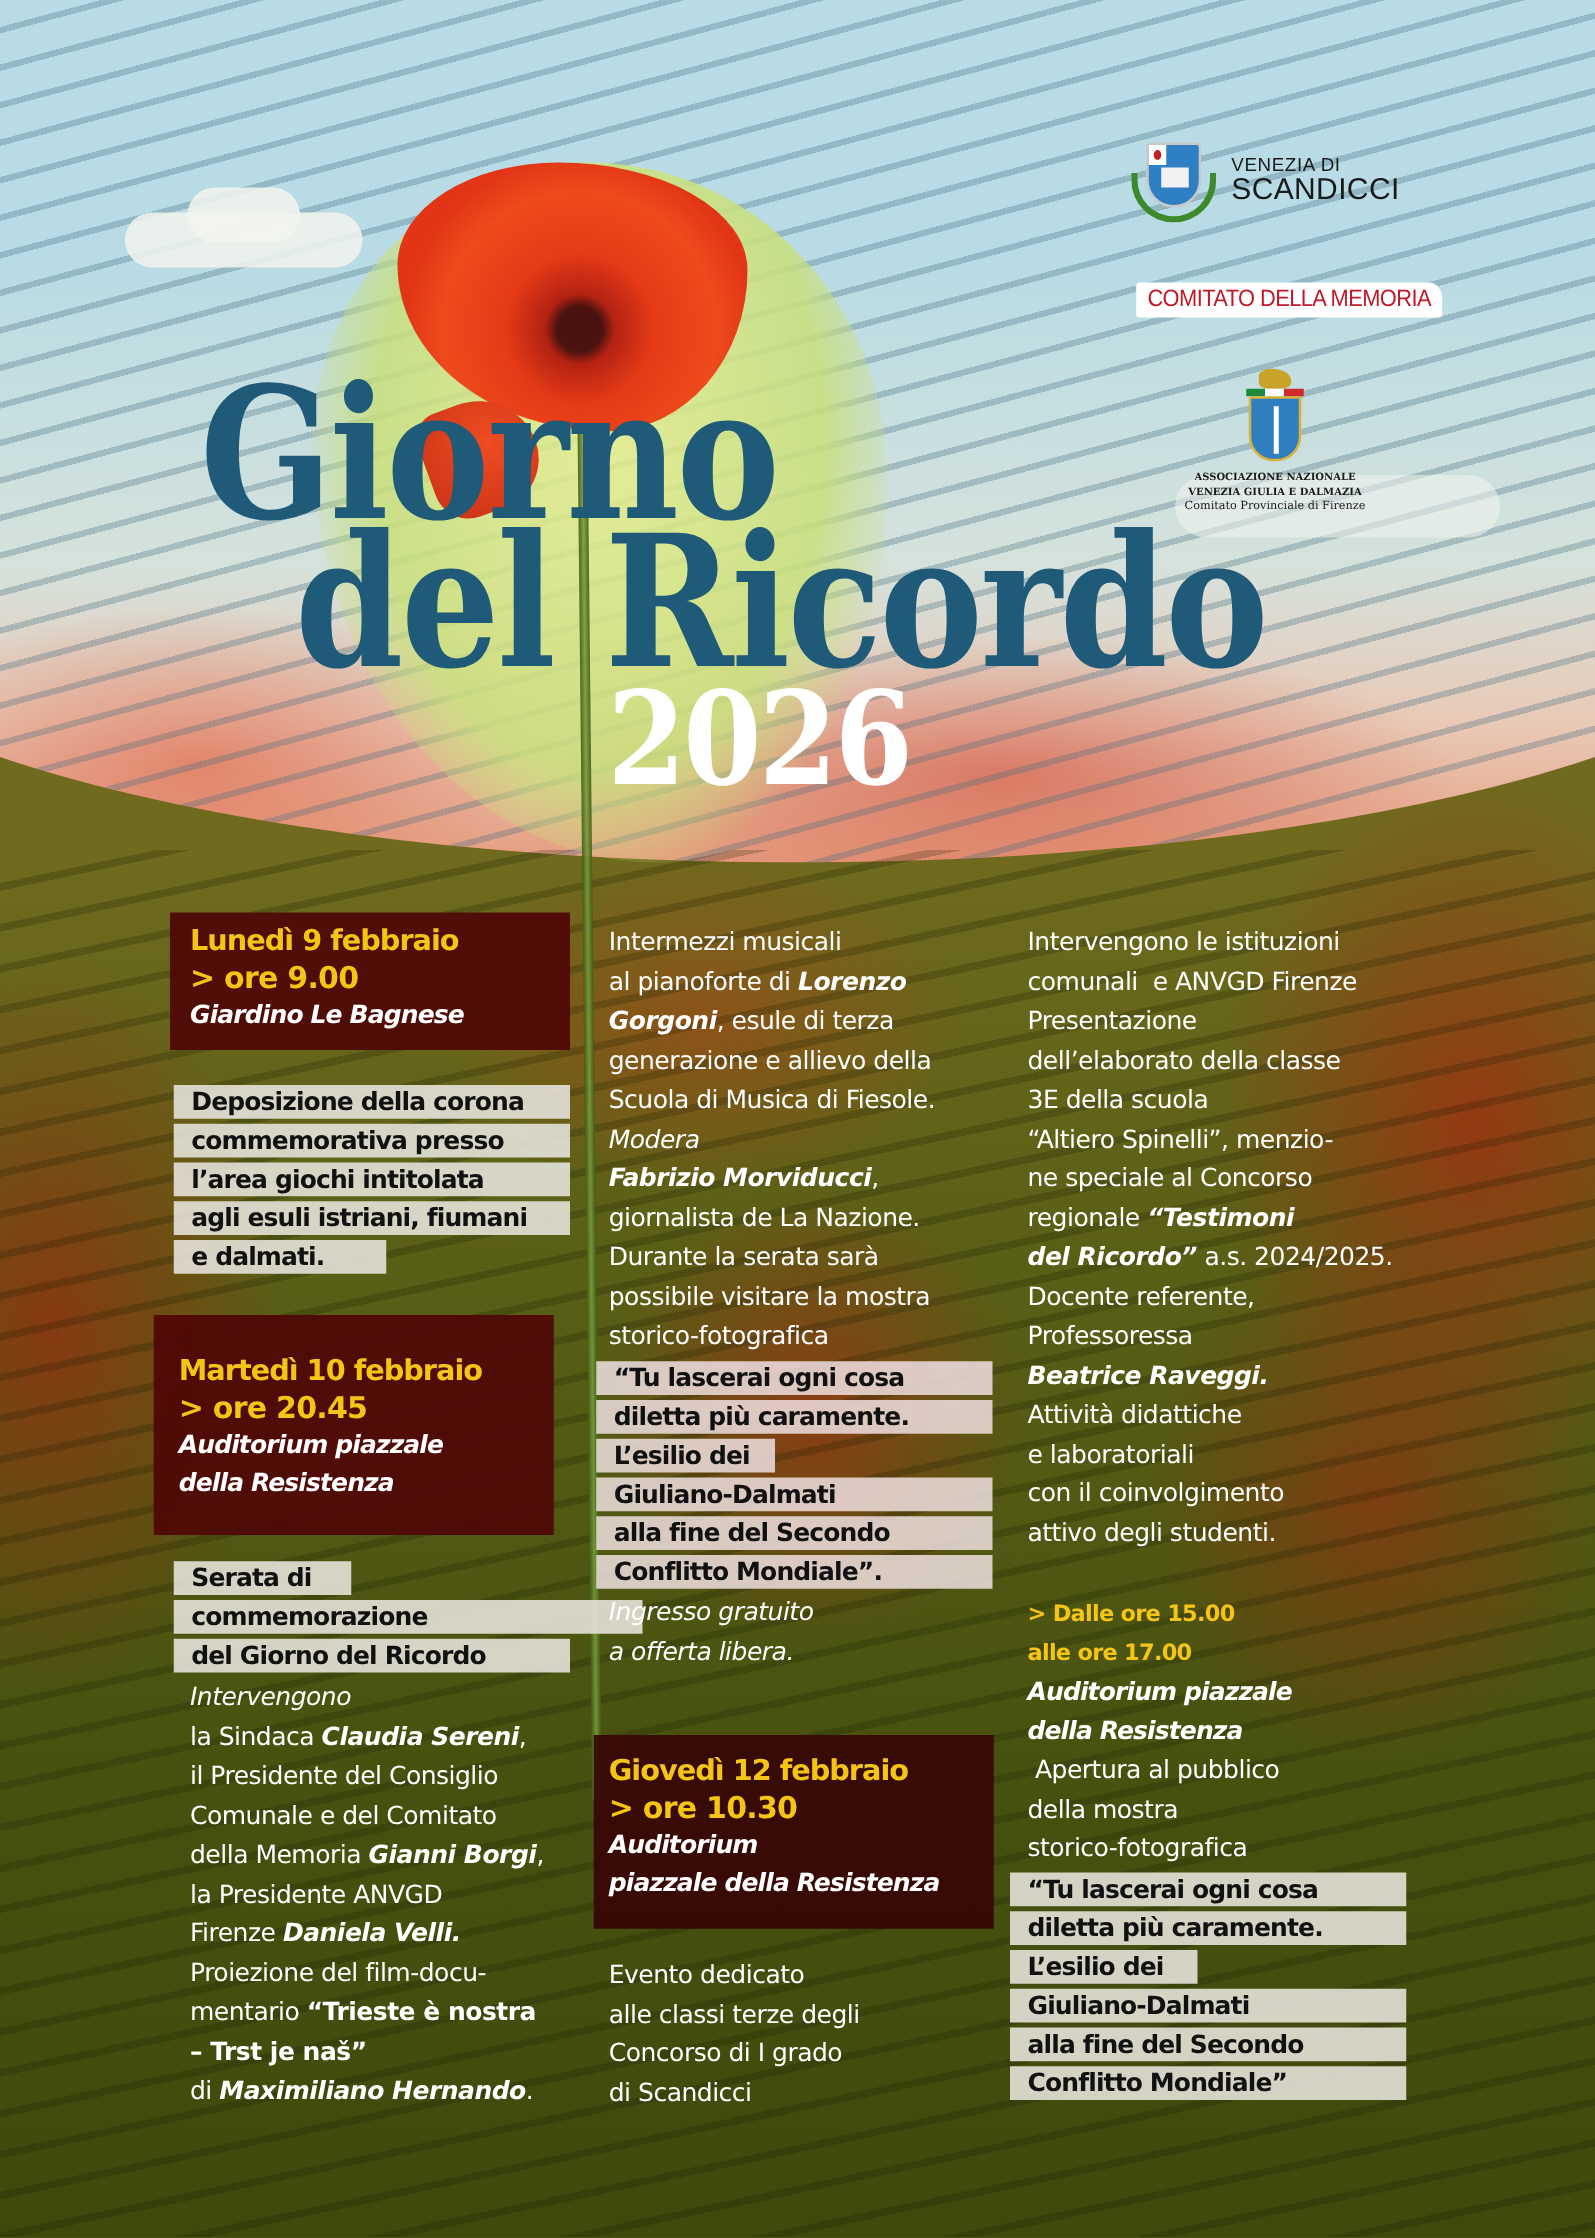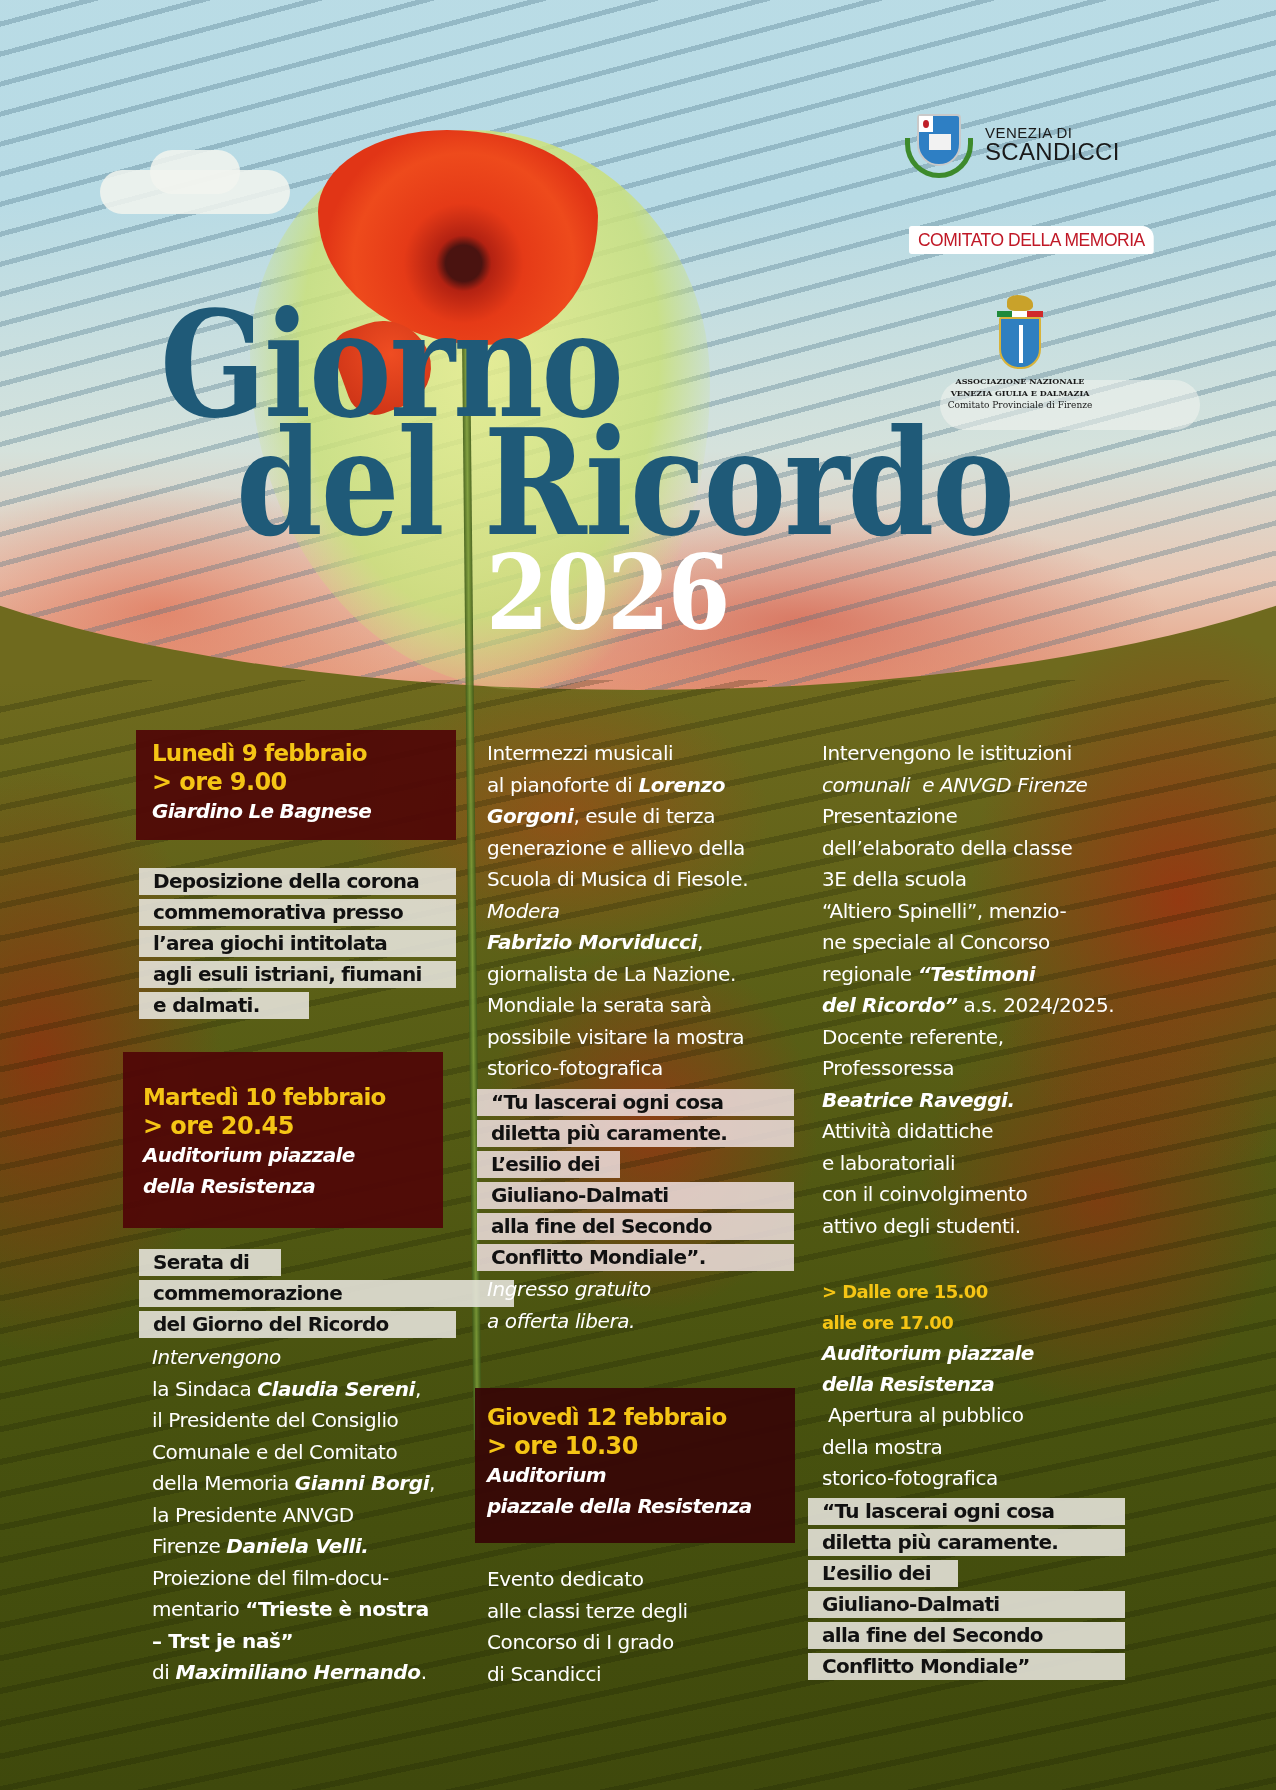--- a/index.html
+++ b/index.html
@@ -191,21 +191,21 @@
 
   <div class="col txt" style="left:487px;top:738px;width:320px;">
     <div>Intermezzi musicali</div>
     <div><span>al pianoforte di </span><span class="b">Lorenzo</span></div>
     <div><span class="b">Gorgoni</span><span>, esule di terza</span></div>
     <div>generazione e allievo della</div>
     <div>Scuola di Musica di Fiesole.</div>
     <div class="i">Modera</div>
     <div><span class="b">Fabrizio Morviducci</span><span>,</span></div>
     <div>giornalista de La Nazione.</div>
-    <div>Mondiale la serata sarà</div>
+    <div>Durante la serata sarà</div>
     <div>possibile visitare la mostra</div>
     <div>storico-fotografica</div>
   </div>
 
   <div class="col" style="left:477px;top:1089px;width:320px;">
     <span class="hl pinkish" style="width:317px;">“Tu lascerai ogni cosa</span>
     <span class="hl pinkish" style="width:317px;">diletta più caramente.</span>
     <span class="hl pinkish" style="width:143px;">L’esilio dei</span>
     <span class="hl pinkish" style="width:317px;">Giuliano-Dalmati</span>
     <span class="hl pinkish" style="width:317px;">alla fine del Secondo</span>
@@ -226,21 +226,21 @@
 
   <div class="col txt" style="left:487px;top:1564px;width:320px;">
     <div>Evento dedicato</div>
     <div>alle classi terze degli</div>
     <div>Concorso di I grado</div>
     <div>di Scandicci</div>
   </div>
 
   <div class="col txt" style="left:822px;top:738px;width:330px;">
     <div>Intervengono le istituzioni</div>
-    <div style="white-space:pre;font-style:italic;">comunali  e ANVGD Firenze</div>
+    <div style="white-space:pre;">comunali  e ANVGD Firenze</div>
     <div>Presentazione</div>
     <div>dell’elaborato della classe</div>
     <div>3E della scuola</div>
     <div>“Altiero Spinelli”, menzio-</div>
     <div>ne speciale al Concorso</div>
     <div><span>regionale </span><span class="b">“Testimoni</span></div>
     <div><span class="b">del Ricordo”</span><span> a.s. 2024/2025.</span></div>
     <div>Docente referente,</div>
     <div>Professoressa</div>
     <div class="b">Beatrice Raveggi.</div>

